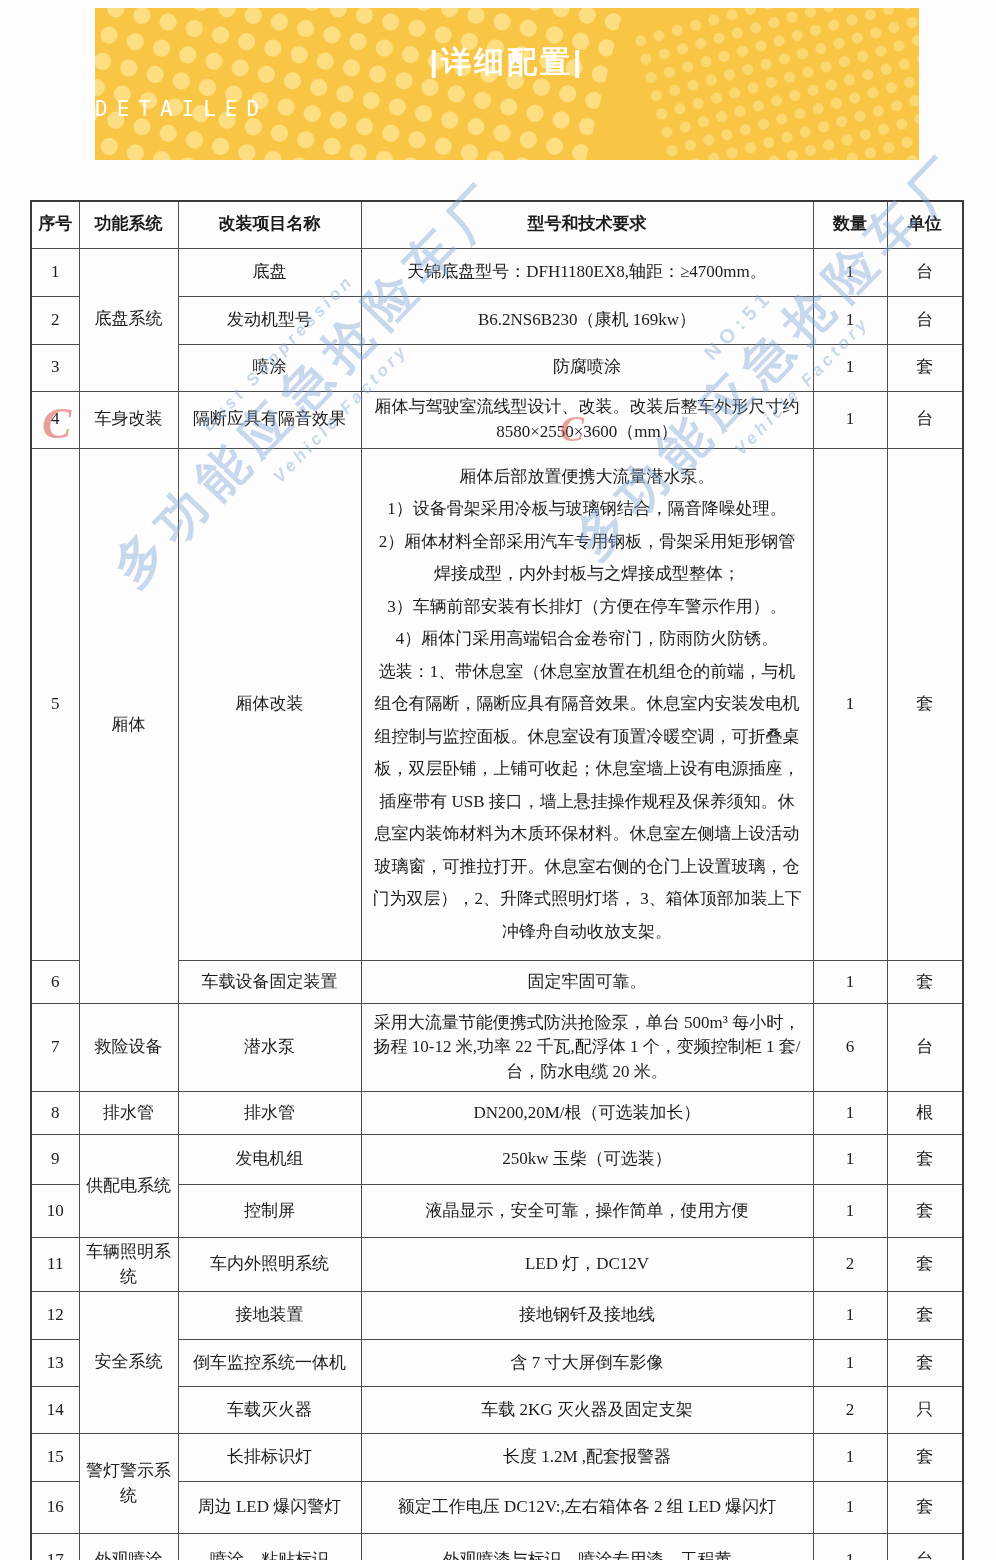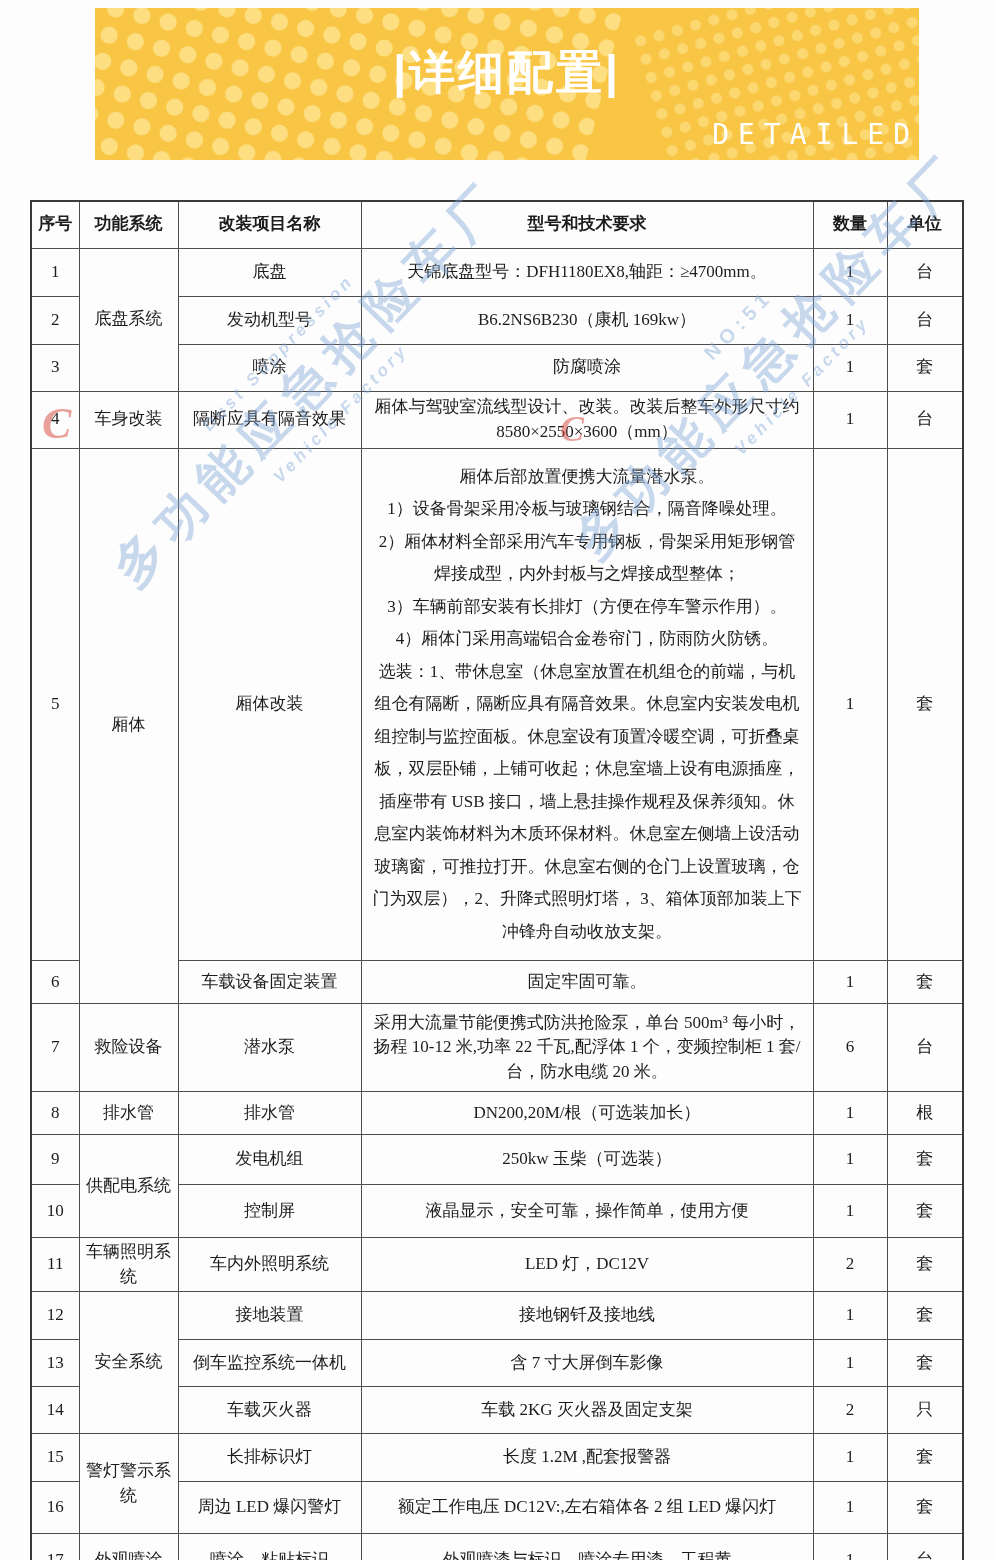--- a/index.html
+++ b/index.html
@@ -21,26 +21,26 @@
     transform:rotate(14deg);
   }
   .banner::after{
     content:"";position:absolute;right:-40px;top:-20px;width:300px;height:260px;
     background-image:radial-gradient(circle,rgba(255,231,150,.55) 5px,rgba(255,231,150,0) 6px);
     background-size:19px 19px;
     transform:rotate(-16deg);
   }
   .banner-title{
     position:relative;z-index:2;text-align:center;margin-top:34px;
-    font-size:46px;font-weight:bold;color:#fff;letter-spacing:3px;
+    font-size:30px;font-weight:bold;color:#fff;letter-spacing:3px;
     font-family:"Liberation Sans","DejaVu Sans",sans-serif;
   }
   .banner-sub{
-    position:relative;z-index:2;text-align:right;margin-top:14px;
-    font-size:28px;color:#fff;letter-spacing:9px;
+    position:relative;z-index:2;text-align:left;margin-top:14px;
+    font-size:21px;color:#fff;letter-spacing:9px;
     font-family:"DejaVu Sans Mono","Liberation Mono",monospace;
   }
   
   .wm-layer{position:absolute;inset:0;pointer-events:none;z-index:5;}
   .wm-band{
     position:absolute;display:flex;flex-direction:column;align-items:center;
     transform:rotate(-46deg);color:#7ea6d8;opacity:.42;
     font-family:"Liberation Sans","DejaVu Sans",sans-serif;white-space:nowrap;
   }
   .wm-no{font-size:20px;letter-spacing:6px;font-weight:bold;}

